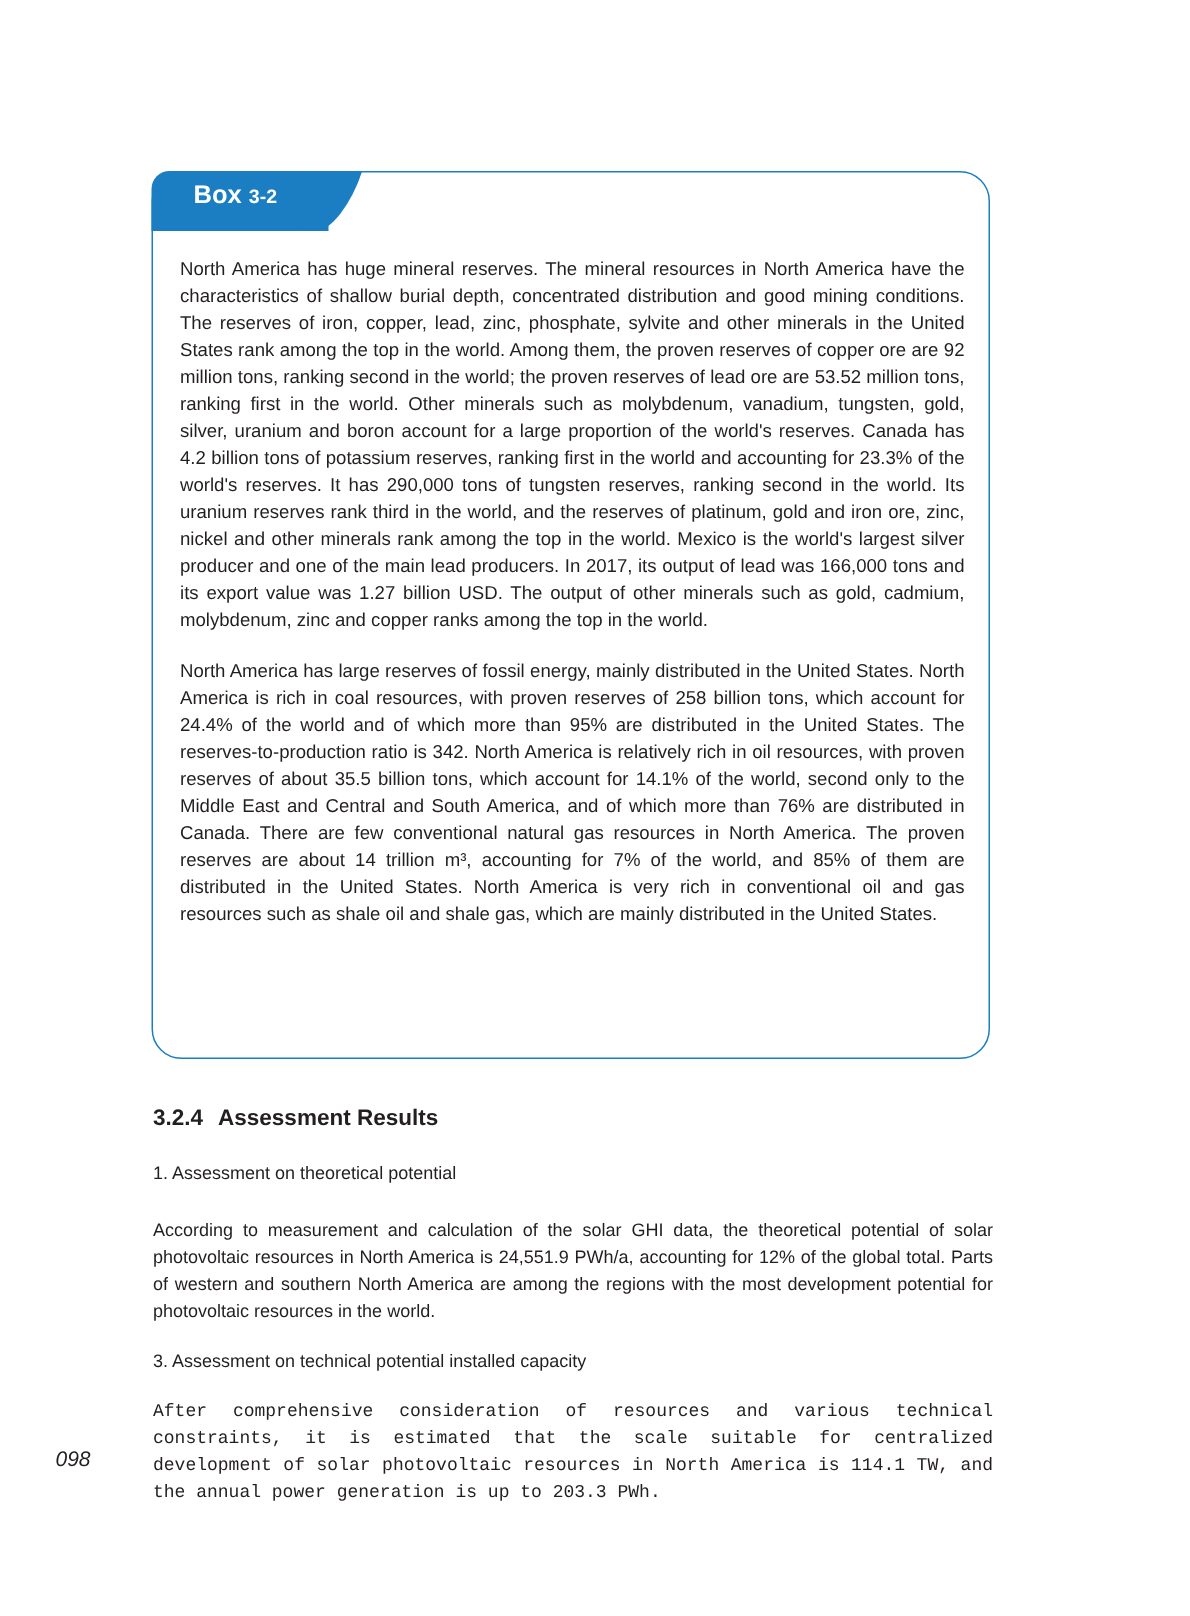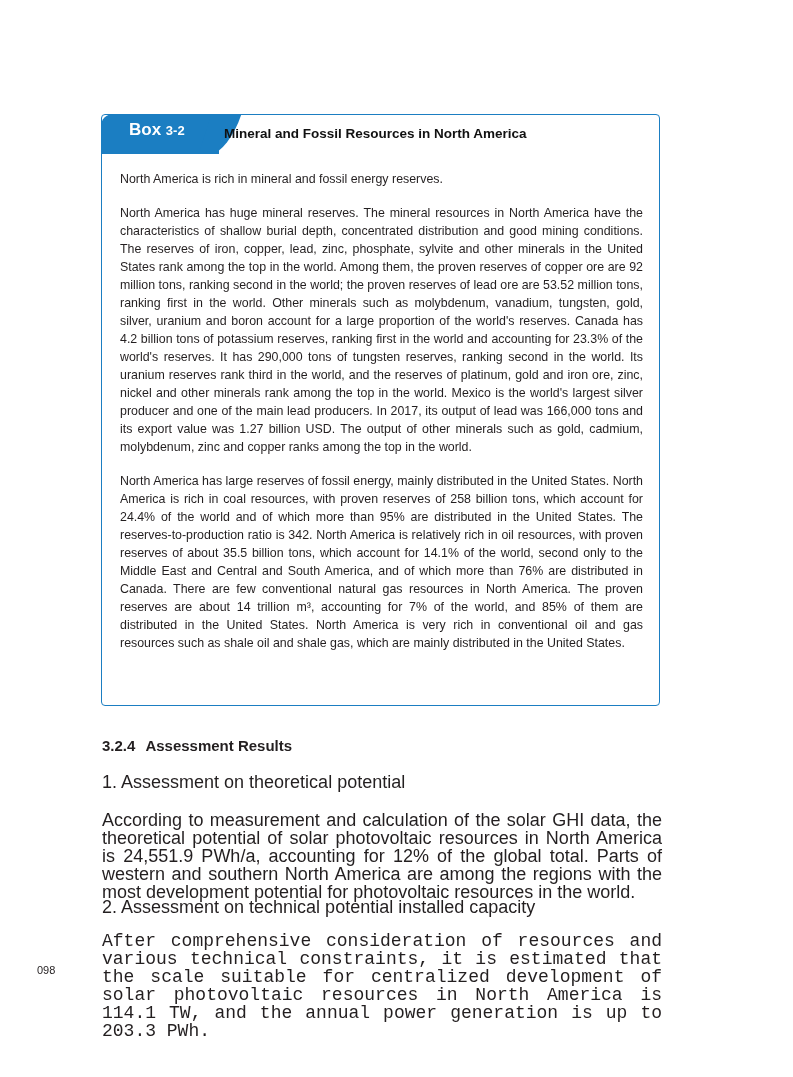--- a/index.html
+++ b/index.html
@@ -1,53 +1,51 @@
 <!DOCTYPE html>
 <html><head>
 <meta charset="utf-8">
 <style>
   html, body { margin: 0; padding: 0; background: #ffffff; }
   body { width: 793px; height: 1077px; position: relative; overflow: hidden;
          font-family: "Liberation Sans", sans-serif; color: #231f20; }
   .box { position: absolute; left: 101px; top: 114px; width: 559px; height: 592px;
-         border: 1.5px solid #1b7ec2; border-radius: 4px; box-sizing: border-box; }
+         border: 1.5px solid #1b7ec2; border-radius: 20px; box-sizing: border-box; }
   .box-tab { position: absolute; left: -1.5px; top: -1.5px; width: 118px; height: 40px;
              background: #1b7ec2; border-top-left-radius: 12px; }
   .box-tab::after { content: ""; position: absolute; right: -16px; top: 0; width: 30px; height: 40px;
                     background: #1b7ec2; border-bottom-right-radius: 18px 40px; transform: skewX(-18deg); }
   .box-label { position: absolute; left: 27px; top: 5px; color: #fff; font-weight: bold; font-size: 17px; z-index: 2; }
   .box-label .num { font-size: 13px; }
   .box-title { position: absolute; left: 122px; top: 11px; font-weight: bold; font-size: 13.5px; color: #111; }
   .box-body { position: absolute; left: 18px; top: 55px; width: 523px; font-size: 12.4px; line-height: 18px; }
   .box-body p { margin: 0 0 16px 0; text-align: justify; }
-  .sec { position: absolute; left: 102px; width: 560px; font-size: 18px; line-height: 18px; }
+  .sec { position: absolute; left: 102px; width: 560px; font-size: 12px; line-height: 18px; }
   .sec p { margin: 0; text-align: justify; }
   .h3 { font-weight: bold; font-size: 15px; }
   .h3 .sp { display: inline-block; width: 10px; }
-  .page-num { position: absolute; left: 37px; top: 964px; font-size: 11px; color: #231f20; }
+  .page-num { position: absolute; left: 37px; top: 964px; font-size: 14px; color: #231f20; font-style: italic; }
 </style>
 </head>
 <body>
 
 <div class="box">
   <div class="box-tab"></div>
   <div class="box-label"><span>Box</span> <span class="num">3-2</span></div>
-  <div class="box-title">Mineral and Fossil Resources in North America</div>
   <div class="box-body">
-    <p>North America is rich in mineral and fossil energy reserves.</p>
     <p>North America has huge mineral reserves. The mineral resources in North America have the characteristics of shallow burial depth, concentrated distribution and good mining conditions. The reserves of iron, copper, lead, zinc, phosphate, sylvite and other minerals in the United States rank among the top in the world. Among them, the proven reserves of copper ore are 92 million tons, ranking second in the world; the proven reserves of lead ore are 53.52 million tons, ranking first in the world. Other minerals such as molybdenum, vanadium, tungsten, gold, silver, uranium and boron account for a large proportion of the world's reserves. Canada has 4.2 billion tons of potassium reserves, ranking first in the world and accounting for 23.3% of the world's reserves. It has 290,000 tons of tungsten reserves, ranking second in the world. Its uranium reserves rank third in the world, and the reserves of platinum, gold and iron ore, zinc, nickel and other minerals rank among the top in the world. Mexico is the world's largest silver producer and one of the main lead producers. In 2017, its output of lead was 166,000 tons and its export value was 1.27 billion USD. The output of other minerals such as gold, cadmium, molybdenum, zinc and copper ranks among the top in the world.</p>
     <p>North America has large reserves of fossil energy, mainly distributed in the United States. North America is rich in coal resources, with proven reserves of 258 billion tons, which account for 24.4% of the world and of which more than 95% are distributed in the United States. The reserves-to-production ratio is 342. North America is relatively rich in oil resources, with proven reserves of about 35.5 billion tons, which account for 14.1% of the world, second only to the Middle East and Central and South America, and of which more than 76% are distributed in Canada. There are few conventional natural gas resources in North America. The proven reserves are about 14 trillion m³, accounting for 7% of the world, and 85% of them are distributed in the United States. North America is very rich in conventional oil and gas resources such as shale oil and shale gas, which are mainly distributed in the United States.</p>
   </div>
 </div>
 
 <div class="sec h3" style="top:737px;"><span>3.2.4</span><span class="sp"></span><span>Assessment Results</span></div>
 
 <div class="sec" style="top:773px;">1. Assessment on theoretical potential</div>
 <div class="sec" style="top:811px;">
     <p>According to measurement and calculation of the solar GHI data, the theoretical potential of solar photovoltaic resources in North America is 24,551.9 PWh/a, accounting for 12% of the global total. Parts of western and southern North America are among the regions with the most development potential for photovoltaic resources in the world.</p>
   </div>
 
-<div class="sec" style="top:898px;">2. Assessment on technical potential installed capacity</div>
+<div class="sec" style="top:898px;">3. Assessment on technical potential installed capacity</div>
 <div class="sec" style="top:932px;font-family:Liberation Mono, monospace;">
     <p>After comprehensive consideration of resources and various technical constraints, it is estimated that the scale suitable for centralized development of solar photovoltaic resources in North America is 114.1 TW, and the annual power generation is up to 203.3 PWh.</p>
   </div>
 
 <div class="page-num">098</div>
 
 </body></html>

